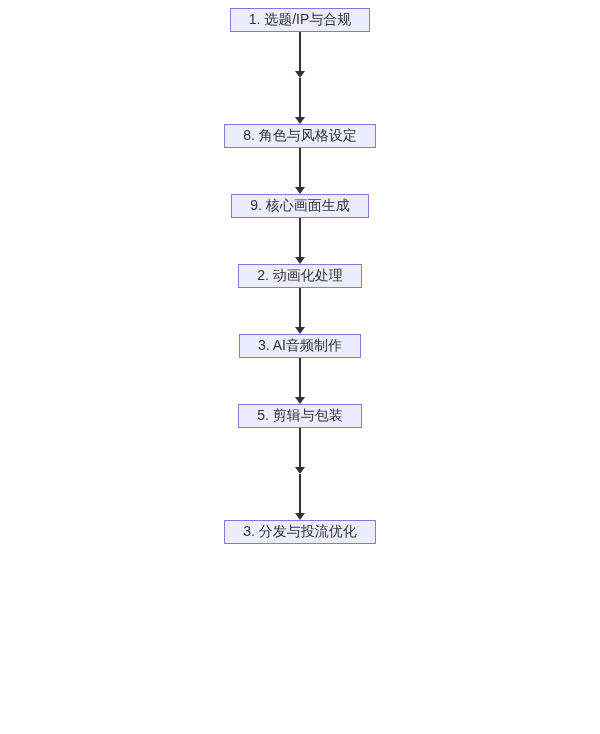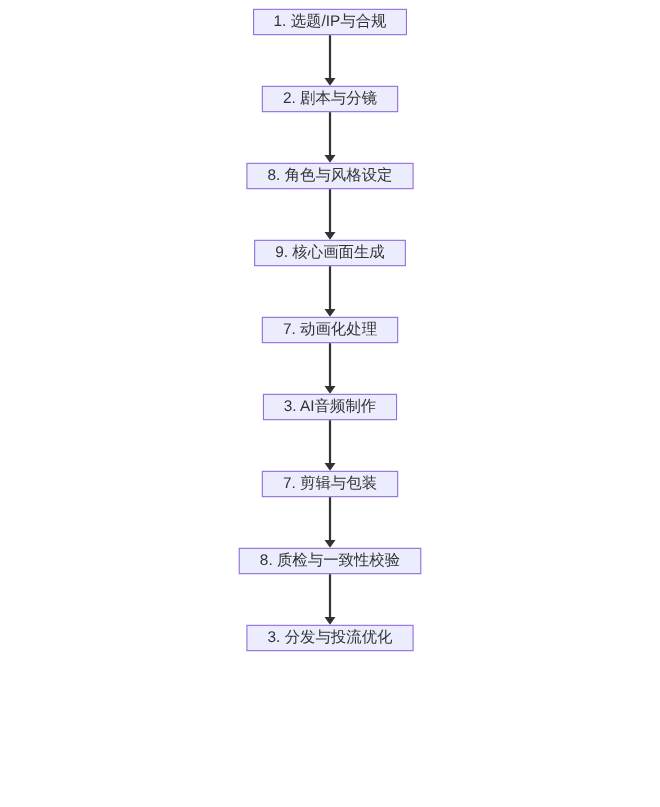--- a/index.html
+++ b/index.html
@@ -64,23 +64,20 @@
 <div class="canvas">
 
   <div class="flow-node">
     <span>1. 选题/IP与合规</span>
   </div>
   <div class="flow-arrow">
     <div class="shaft"></div>
     <div class="head"></div>
   </div>
 
-  <div class="flow-node">
-    <span>2. 剧本与分镜</span>
-  </div>
   <div class="flow-arrow">
     <div class="shaft"></div>
     <div class="head"></div>
   </div>
 
   <div class="flow-node">
     <span>8. 角色与风格设定</span>
   </div>
   <div class="flow-arrow">
     <div class="shaft"></div>
@@ -89,46 +86,43 @@
 
   <div class="flow-node">
     <span>9. 核心画面生成</span>
   </div>
   <div class="flow-arrow">
     <div class="shaft"></div>
     <div class="head"></div>
   </div>
 
   <div class="flow-node">
-    <span>7. 动画化处理</span>
+    <span>2. 动画化处理</span>
   </div>
   <div class="flow-arrow">
     <div class="shaft"></div>
     <div class="head"></div>
   </div>
 
   <div class="flow-node">
     <span>3. AI音频制作</span>
   </div>
   <div class="flow-arrow">
     <div class="shaft"></div>
     <div class="head"></div>
   </div>
 
   <div class="flow-node">
-    <span>7. 剪辑与包装</span>
+    <span>5. 剪辑与包装</span>
   </div>
   <div class="flow-arrow">
     <div class="shaft"></div>
     <div class="head"></div>
   </div>
 
-  <div class="flow-node">
-    <span>8. 质检与一致性校验</span>
-  </div>
   <div class="flow-arrow">
     <div class="shaft"></div>
     <div class="head"></div>
   </div>
 
   <div class="flow-node">
     <span>3. 分发与投流优化</span>
   </div>
 
 </div>

